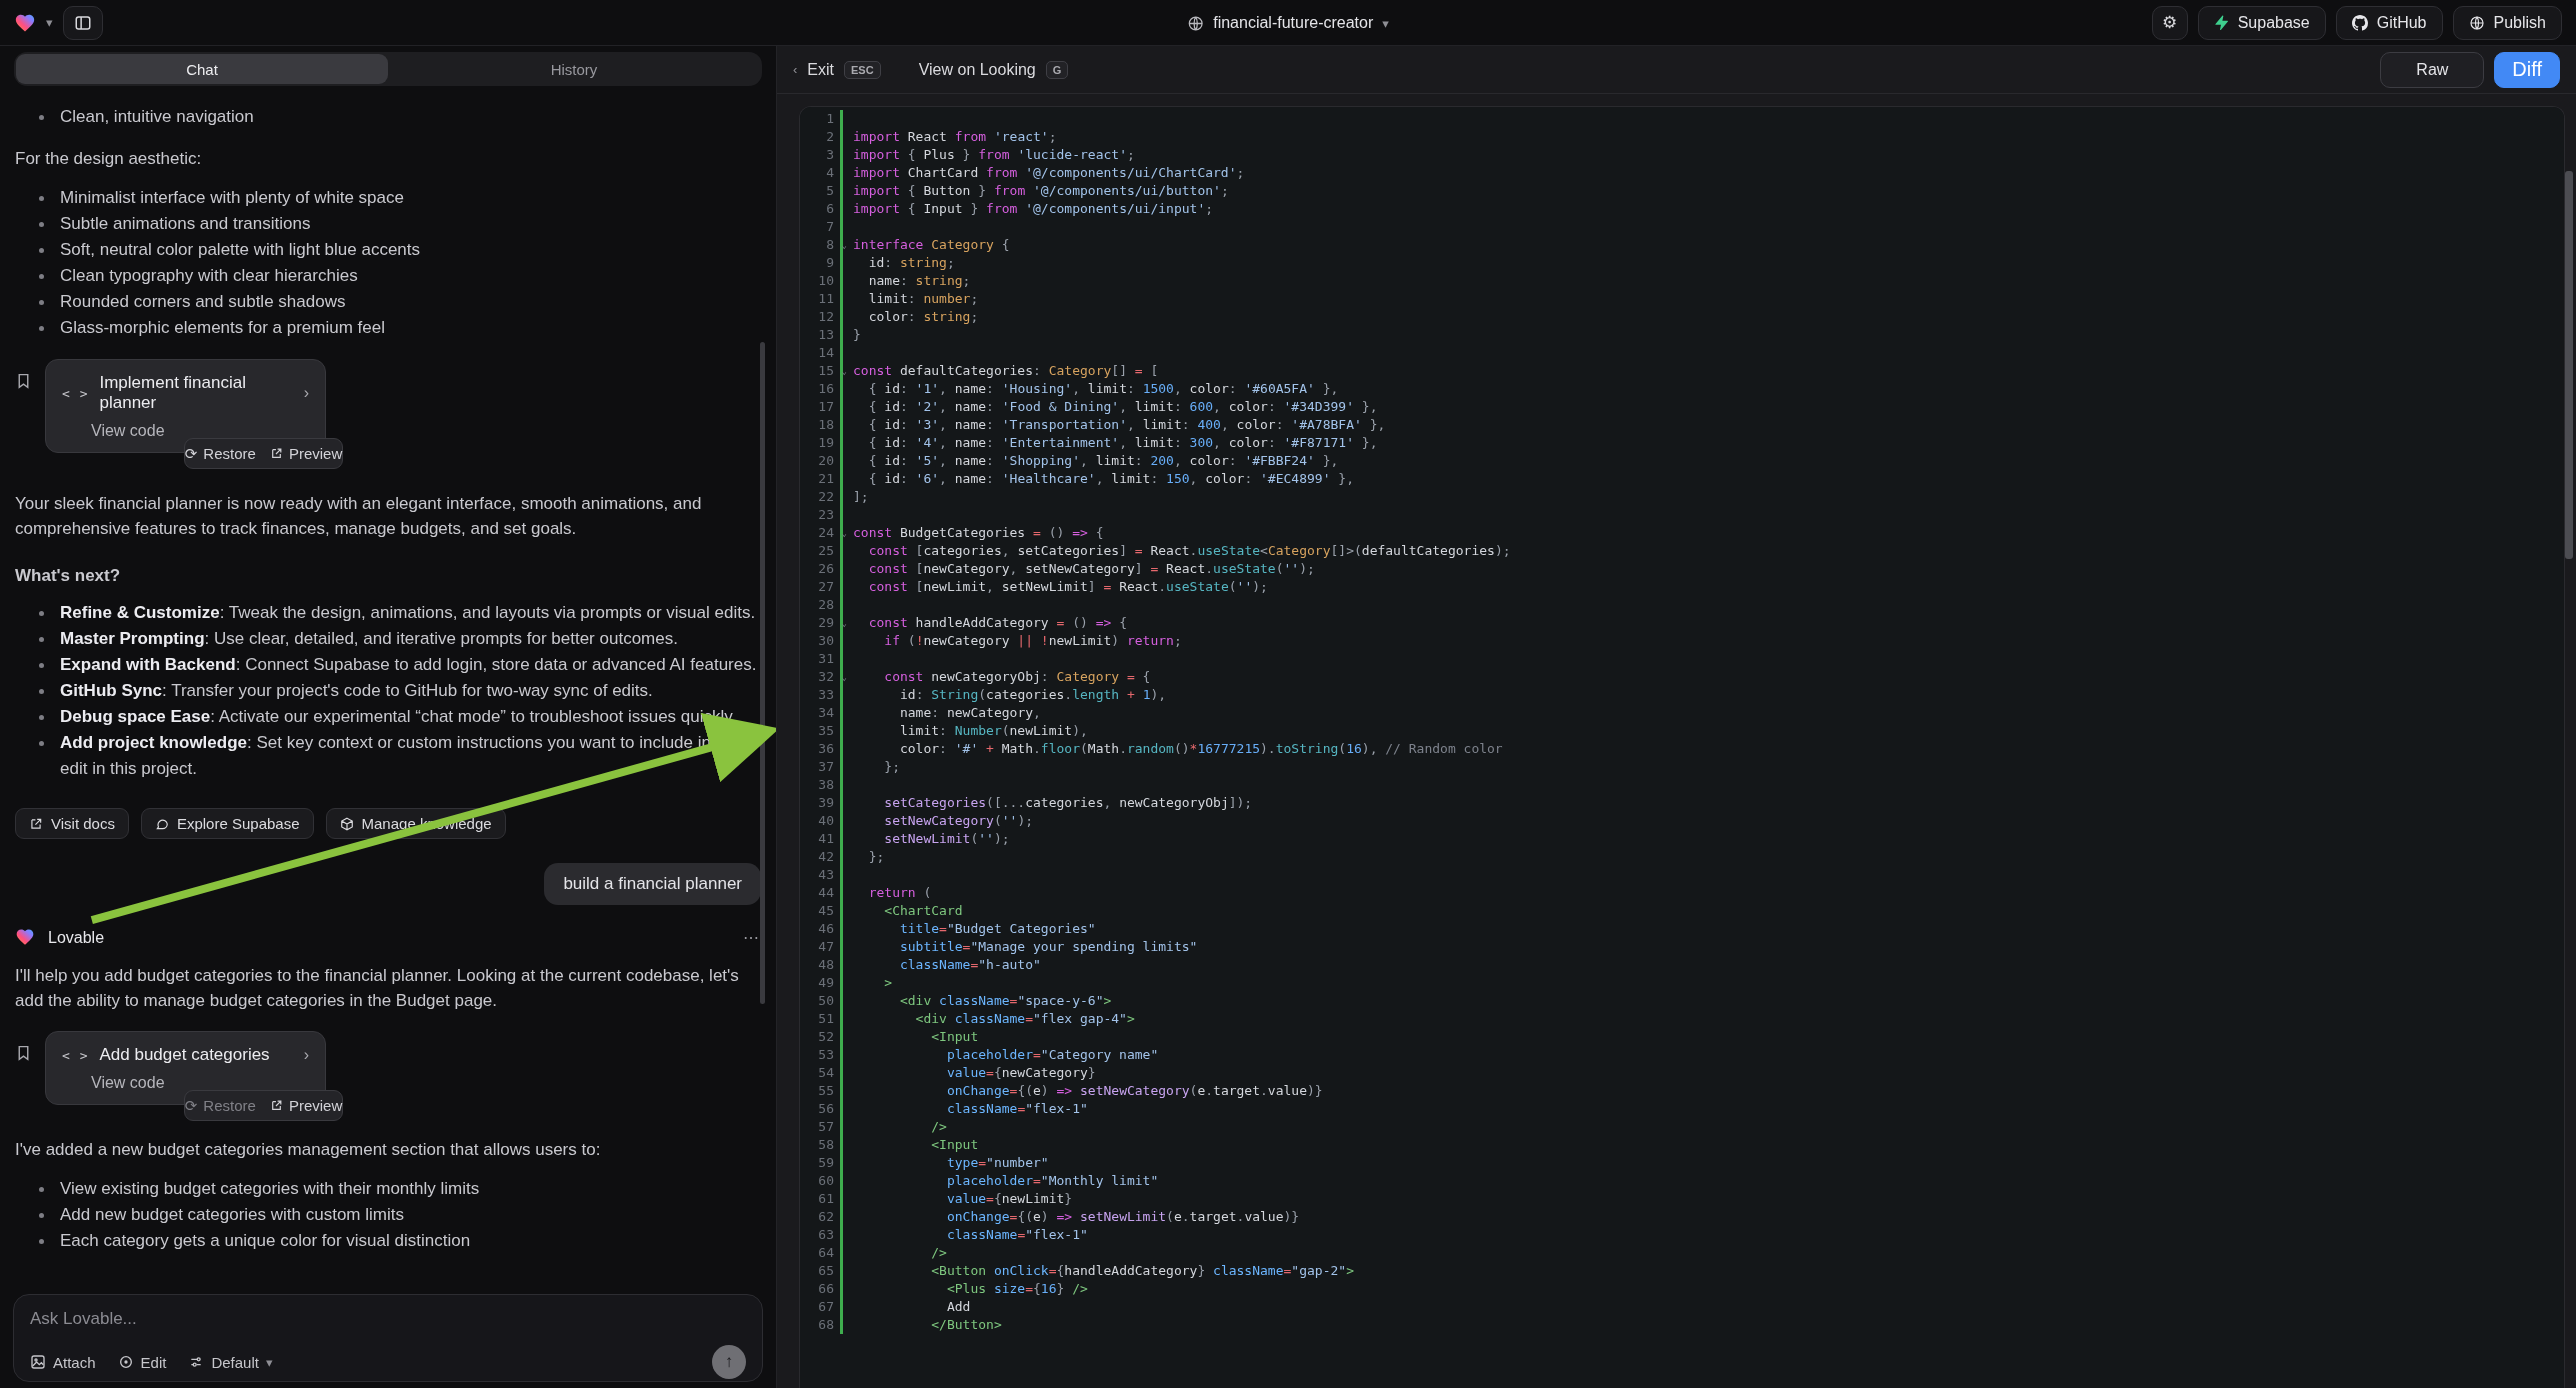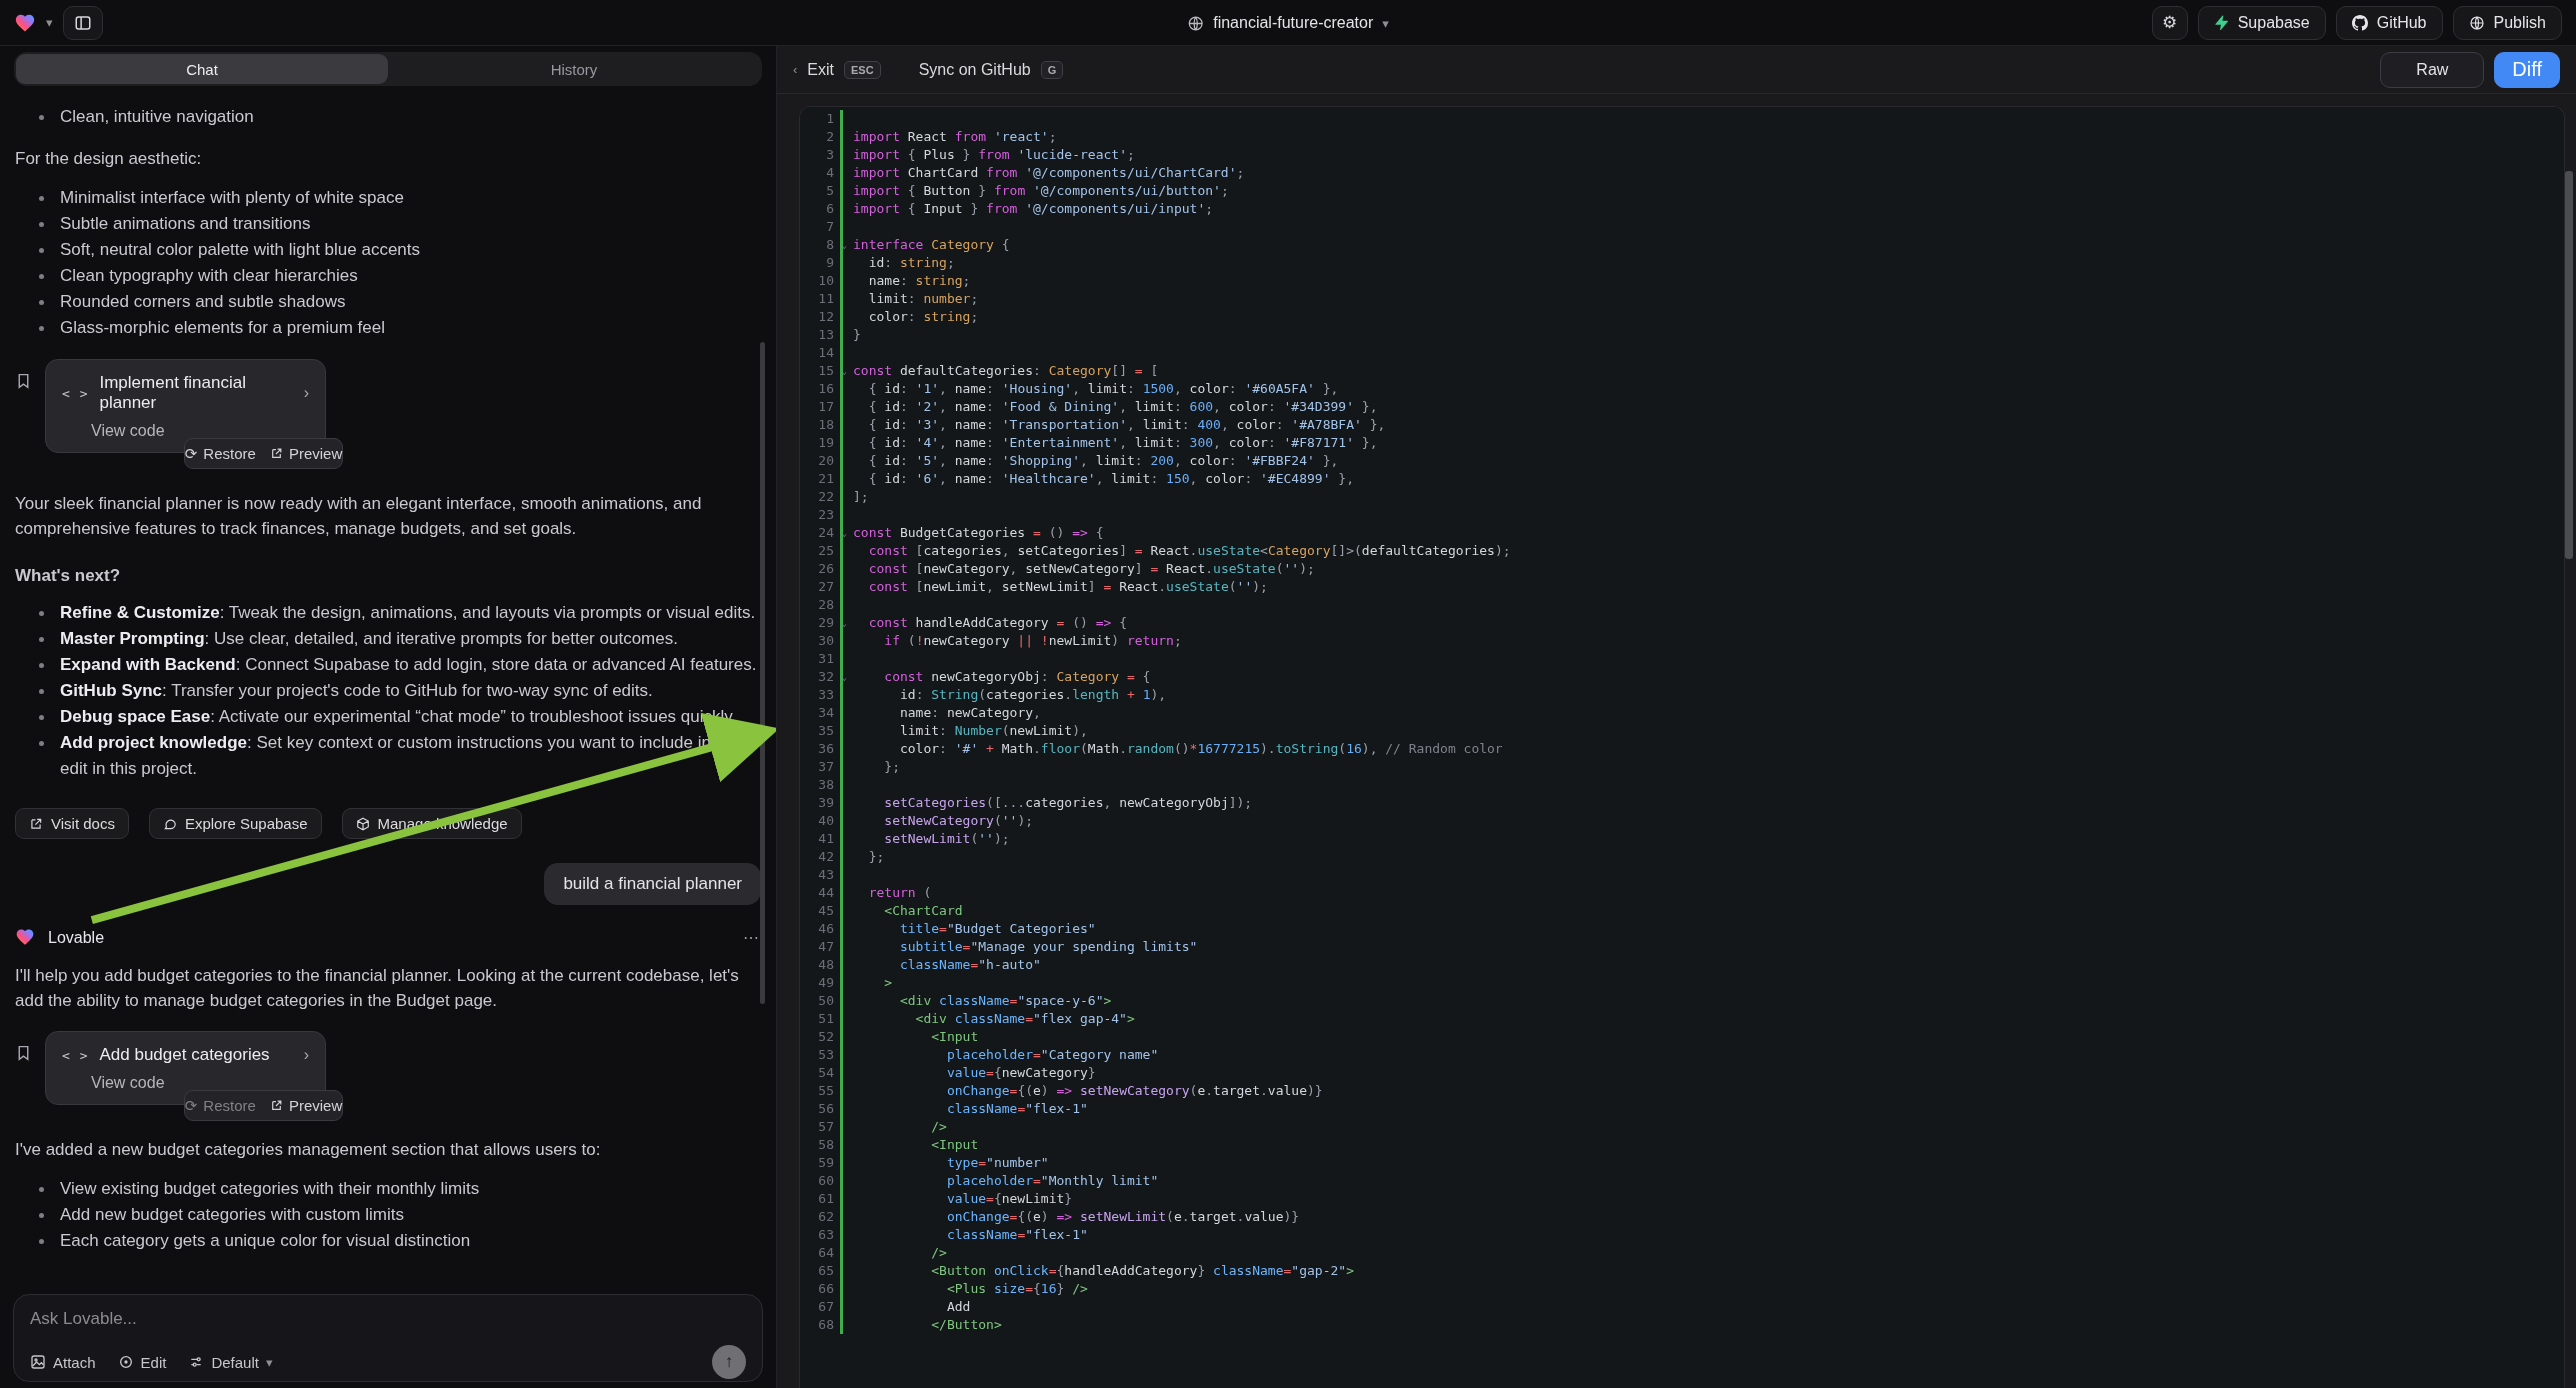--- a/index.html
+++ b/index.html
@@ -43,21 +43,21 @@
   .ac-top { display:flex; align-items:center; gap:11px; }
   .ac-title { flex:1; font-size:17px; color:#ececf0; }
   .ac-code { font-size:13px; letter-spacing:1px; color:#c6c6cb; font-family:"DejaVu Sans Mono", monospace; }
   .ac-chev { color:#a9a9af; font-size:16px; }
   .ac-view { margin:9px 0 0 29px; font-size:16px; color:#b6b6bc; }
   .hover-bar { position:relative; margin:-15px 0 0 169px; width:159px; height:31px; background:#242428; border:1px solid #3a3a3f;
                border-radius:9px; display:flex; align-items:center; justify-content:center; gap:14px; font-size:15px; color:#d3d3d8; z-index:3; }
   .hover-bar .hb-item { display:flex; align-items:center; gap:6px; }
   .hover-bar .dim { color:#808087; }
 
-  .chip-row { display:flex; gap:20px; margin-top:26px; }
+  .chip-row { display:flex; gap:12px; margin-top:26px; }
   .chip { height:31px; display:flex; align-items:center; gap:8px; padding:0 13px; background:#1b1b1e;
           border:1px solid #313136; border-radius:9px; font-size:15px; color:#dcdce0; }
 
   .bubble { align-self:flex-end; margin-left:auto; background:#2b2b2f; border-radius:14px; padding:11px 19px;
             font-size:17px; color:#e4e4e8; width:fit-content; }
   .lovable-row { display:flex; align-items:flex-end; gap:13px; margin-top:22px; }
   .lovable-name { font-size:16px; color:#e8e8ec; }
   .dots { margin-left:auto; color:#9a9aa0; font-size:16px; letter-spacing:2px; }
 
   .chat-input { position:absolute; left:13px; right:13px; bottom:6px; height:88px; background:#16161a;
@@ -384,21 +384,21 @@
   <div class="code-panel">
     <div class="code-toolbar">
       <div class="ct-left">
         <span class="ct-group">
           <span class="chev">‹</span>
           <span>Exit</span>
           <span class="kbd">ESC</span>
         </span>
         <span style="width:14px;"></span>
         <span class="ct-group">
-          <span>Sync on GitHub</span>
+          <span>View on Looking</span>
           <span class="kbd">G</span>
         </span>
       </div>
       <div class="ct-right">
         <span class="raw-btn">Raw</span>
         <span class="diff-btn">Diff</span>
       </div>
     </div>
 
     <div class="file-card">

